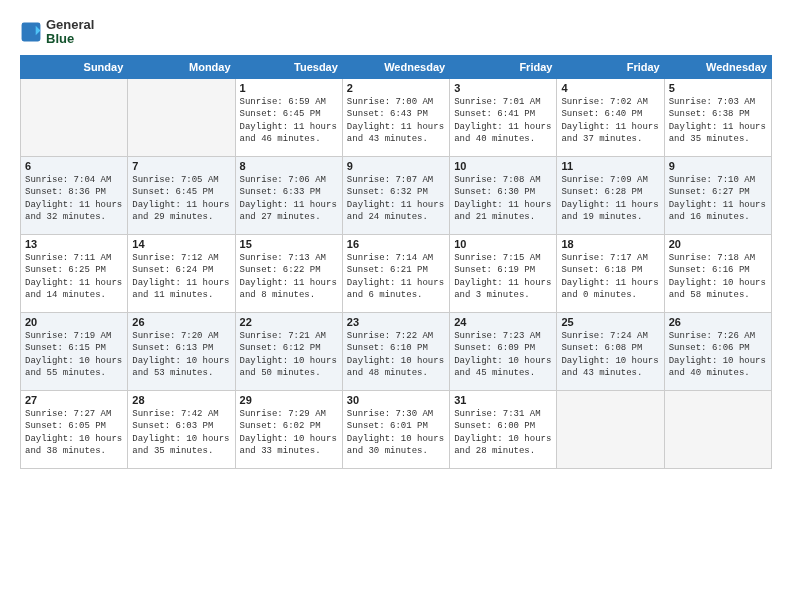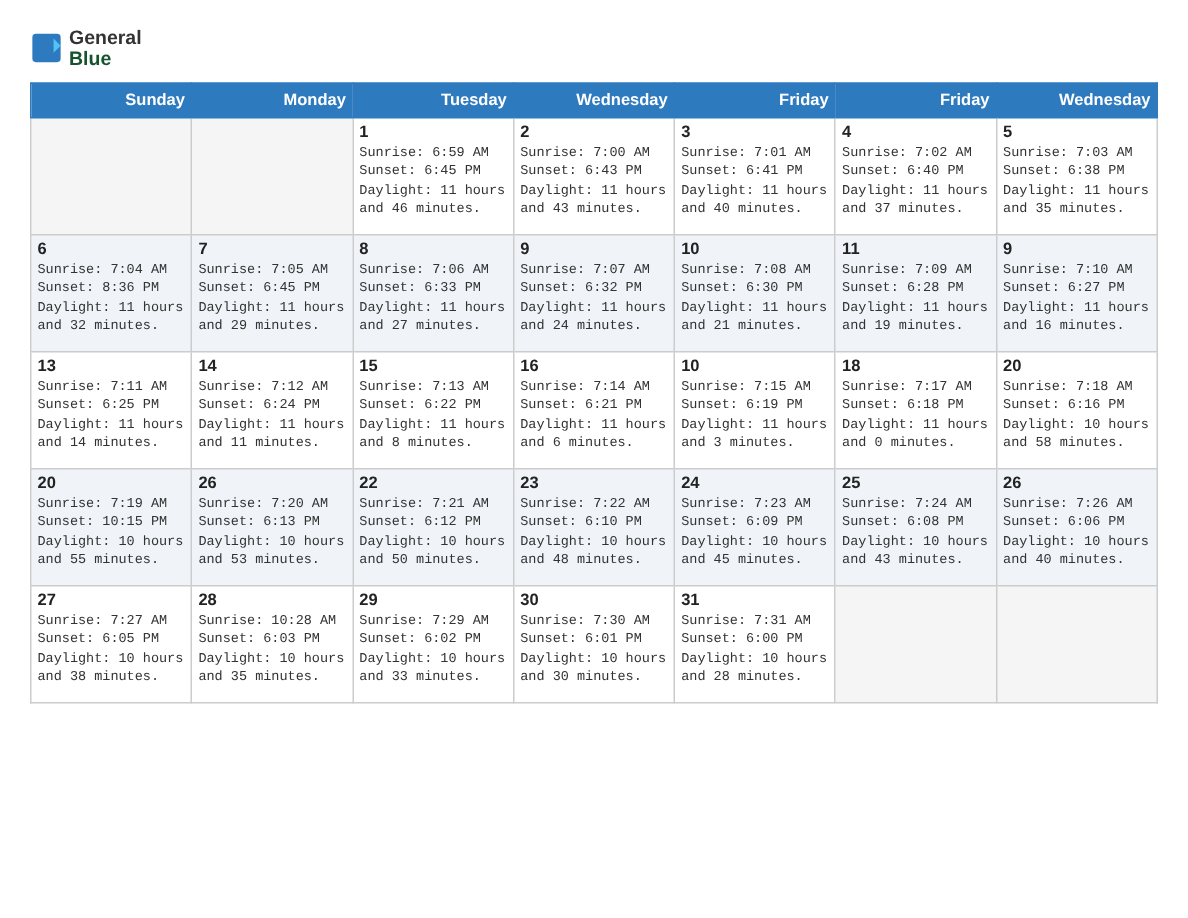--- a/index.html
+++ b/index.html
@@ -243,21 +243,21 @@
             <div class="day-num">20</div>
             <div class="day-info">Sunrise: 7:18 AM
 Sunset: 6:16 PM
 Daylight: 10 hours and 58 minutes.</div>
           </td>
         </tr>
         <tr class="row-alt">
           <td>
             <div class="day-num">20</div>
             <div class="day-info">Sunrise: 7:19 AM
-Sunset: 10:15 PM
+Sunset: 6:15 PM
 Daylight: 10 hours and 55 minutes.</div>
           </td>
           <td>
             <div class="day-num">26</div>
             <div class="day-info">Sunrise: 7:20 AM
 Sunset: 6:13 PM
 Daylight: 10 hours and 53 minutes.</div>
           </td>
           <td>
             <div class="day-num">22</div>
@@ -292,21 +292,21 @@
         </tr>
         <tr>
           <td>
             <div class="day-num">27</div>
             <div class="day-info">Sunrise: 7:27 AM
 Sunset: 6:05 PM
 Daylight: 10 hours and 38 minutes.</div>
           </td>
           <td>
             <div class="day-num">28</div>
-            <div class="day-info">Sunrise: 10:28 AM
+            <div class="day-info">Sunrise: 7:42 AM
 Sunset: 6:03 PM
 Daylight: 10 hours and 35 minutes.</div>
           </td>
           <td>
             <div class="day-num">29</div>
             <div class="day-info">Sunrise: 7:29 AM
 Sunset: 6:02 PM
 Daylight: 10 hours and 33 minutes.</div>
           </td>
           <td>

